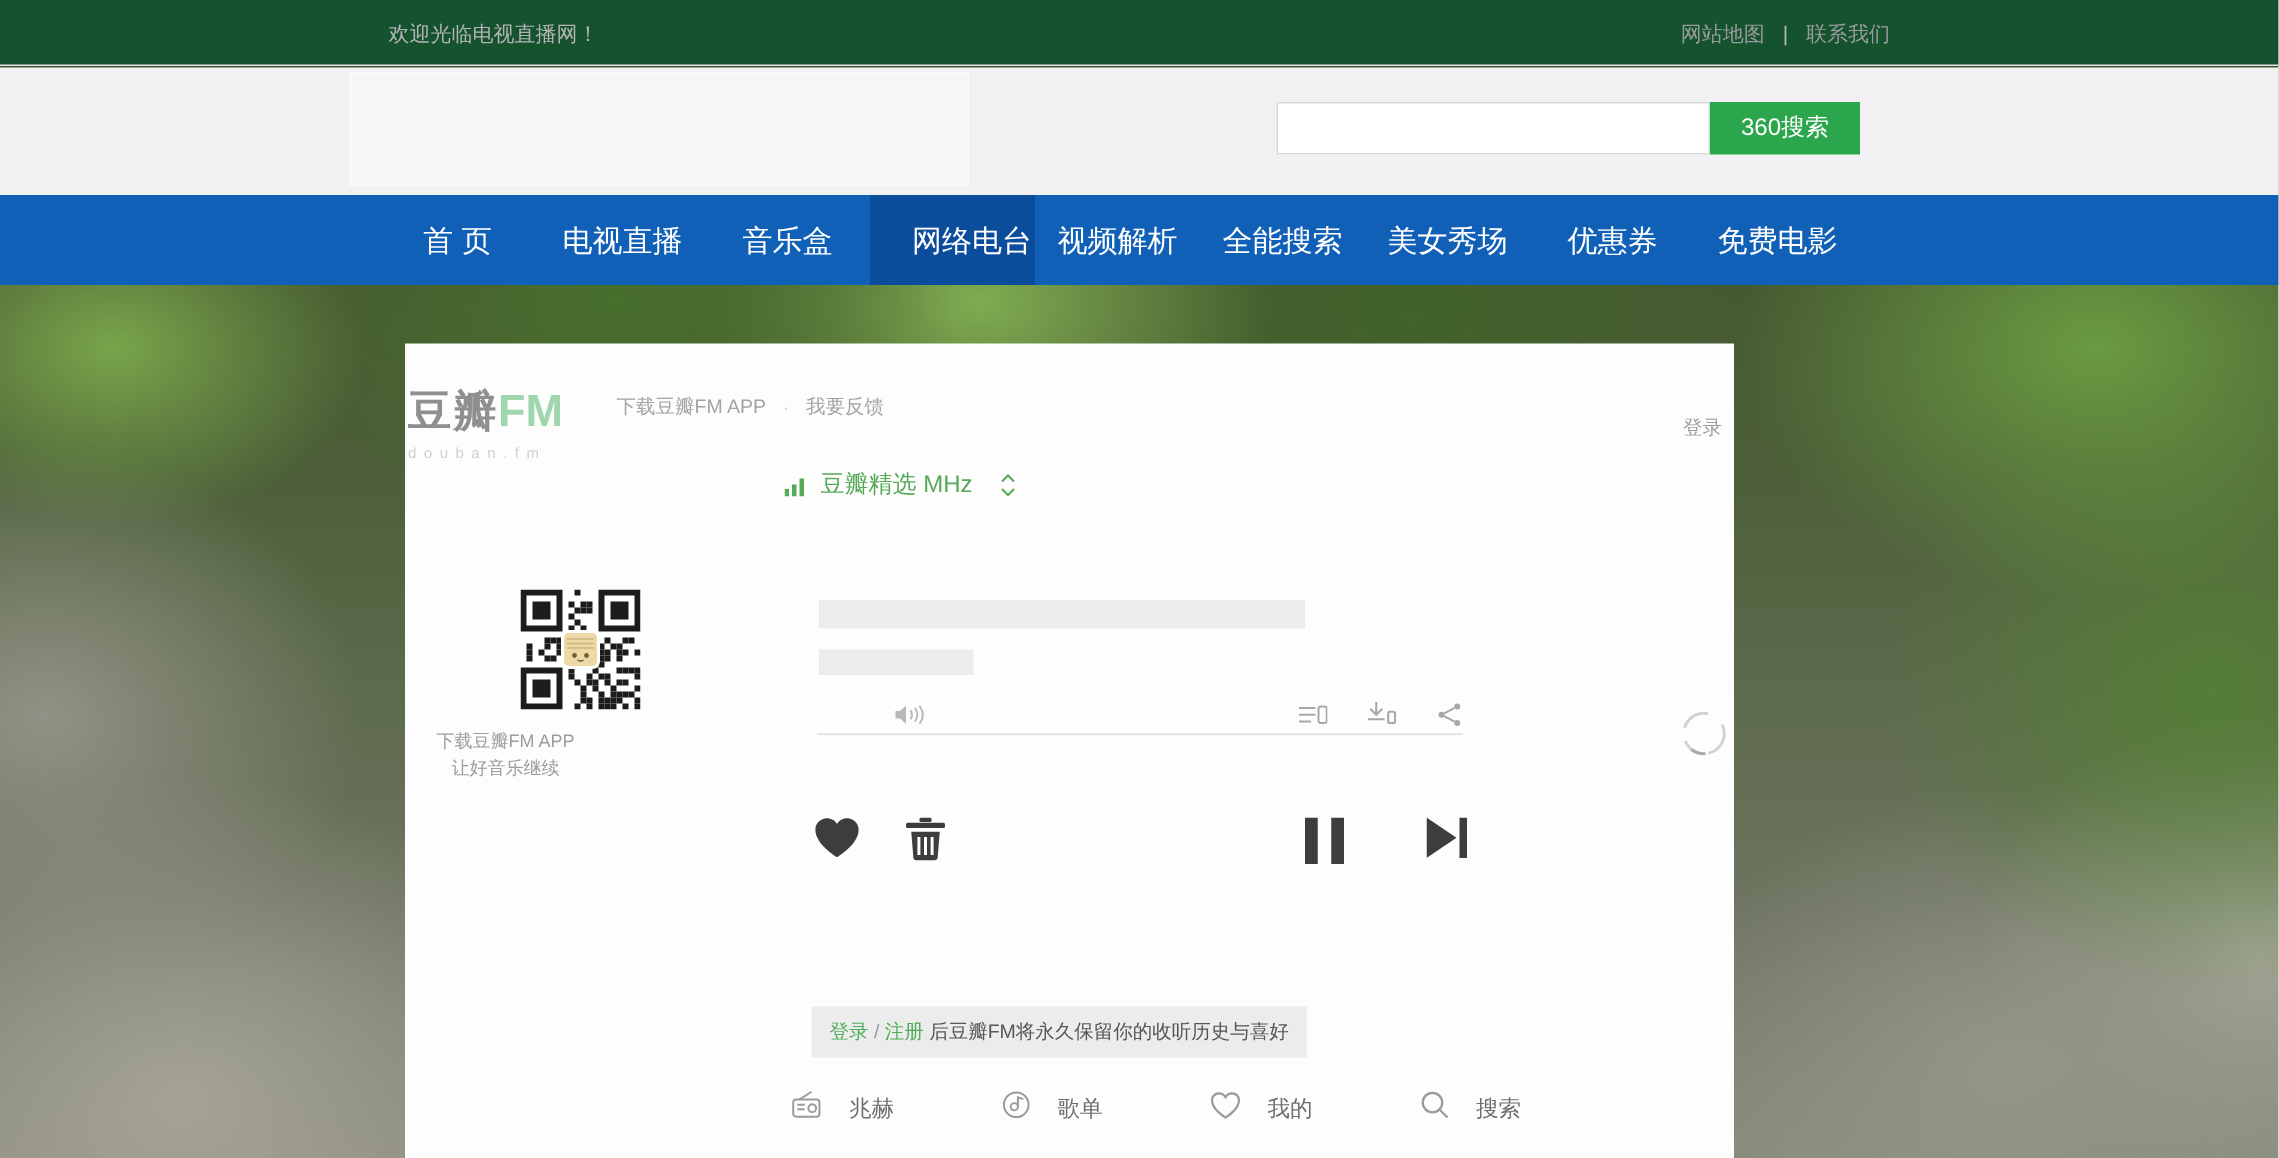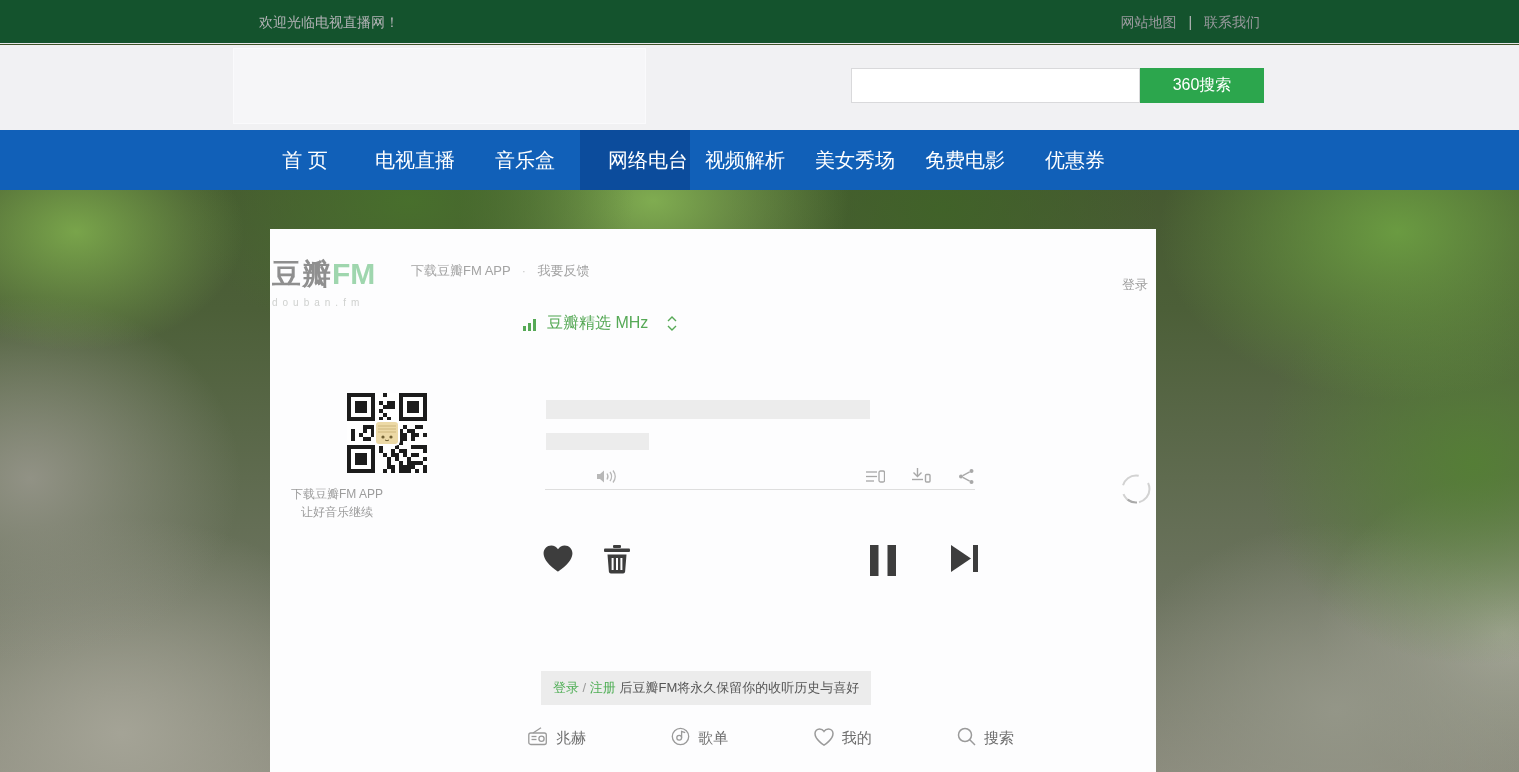--- a/index.html
+++ b/index.html
@@ -30,21 +30,21 @@
   .topbar .toplinks { position:absolute; right:259px; top:14px; font-size:14px; color:#9a9a9e; }
   .topbar .toplinks a { color:#9a9a9e; text-decoration:none; cursor:pointer; }
   .topbar .toplinks .sep { margin:0 8px; color:#b9b9bc; }
 
   
   .header { position:absolute; left:0; top:45px; width:1519px; height:85px; background:#f1f1f3; z-index:5; }
   .logo-box { position:absolute; left:233px; top:3px; width:413px; height:76px;
     background:#f6f6f8; border:1px solid #fafafc; }
   .search-input { position:absolute; left:851px; top:23px; width:289px; height:35px;
     border:1px solid #d9d9db; background:#fff; outline:none; padding:0 10px; font-size:14px; color:#333; }
-  .search-btn { position:absolute; left:1140px; top:23px; width:124px; height:35px;
+  .search-btn { position:absolute; left:1140px; top:23px; width:100px; height:35px;
     background:#2ca64d; color:#fff; border:none; font-size:16px; cursor:pointer;
     font-family:"Liberation Sans","DejaVu Sans",sans-serif; }
 
   
   .nav { position:absolute; left:0; top:130px; width:1519px; height:60px; background:#1160b8; z-index:5;
     display:flex; align-items:stretch; padding-left:250px; }
   .nav .item { width:110px; display:flex; align-items:center; justify-content:center;
     color:#fff; font-size:20px; cursor:pointer; }
   .nav .item.active { background:#0c4c9c;padding-left:26px; }
 
@@ -97,21 +97,21 @@
 
   .spinner { position:absolute; left:848px; top:242px; width:36px; height:36px; animation:spin 1.4s linear infinite; }
   @keyframes spin { to { transform:rotate(360deg); } }
 
   .login-notice { position:absolute; left:271px; top:442px; height:34px; line-height:34px;
     background:#ececec; padding:0 12px; font-size:13px; color:#565656; white-space:nowrap; }
   .login-notice a { color:#4fae55; text-decoration:none; cursor:pointer; }
   .login-notice .sl { color:#9a9a9a; }
 
   .bottom-nav { position:absolute; left:258px; top:498px; width:486px; display:flex; justify-content:space-between; }
-  .bn-item { display:flex; align-items:center; gap:8px; cursor:pointer; }
+  .bn-item { display:flex; align-items:center; gap:18px; cursor:pointer; }
   .bn-item .lbl { font-size:15px; color:#6e6e6e; }
 </style>
 </head>
 <body>
 
 <div class="bg"></div>
 
 <div class="topbar">
   <span class="welcome">欢迎光临电视直播网！</span>
   <div class="toplinks">
@@ -126,23 +126,24 @@
   <input class="search-input" value="" placeholder="" style="">
   <button class="search-btn">360搜索</button>
 </div>
 
 <div class="nav">
   <div class="item">首 页</div>
   <div class="item">电视直播</div>
   <div class="item">音乐盒</div>
   <div class="item active">网络电台</div>
   <div class="item">视频解析</div>
+  <div class="item">全能搜索</div>
   <div class="item">美女秀场</div>
+  <div class="item">优惠券</div>
   <div class="item">免费电影</div>
-  <div class="item">优惠券</div>
 </div>
 
 <div class="panel">
 
   <div class="fm-logo">
     <span class="zh">豆瓣</span><span class="fm">FM</span>
     <span class="domain">douban.fm</span>
   </div>
 
   <div class="top-links">

